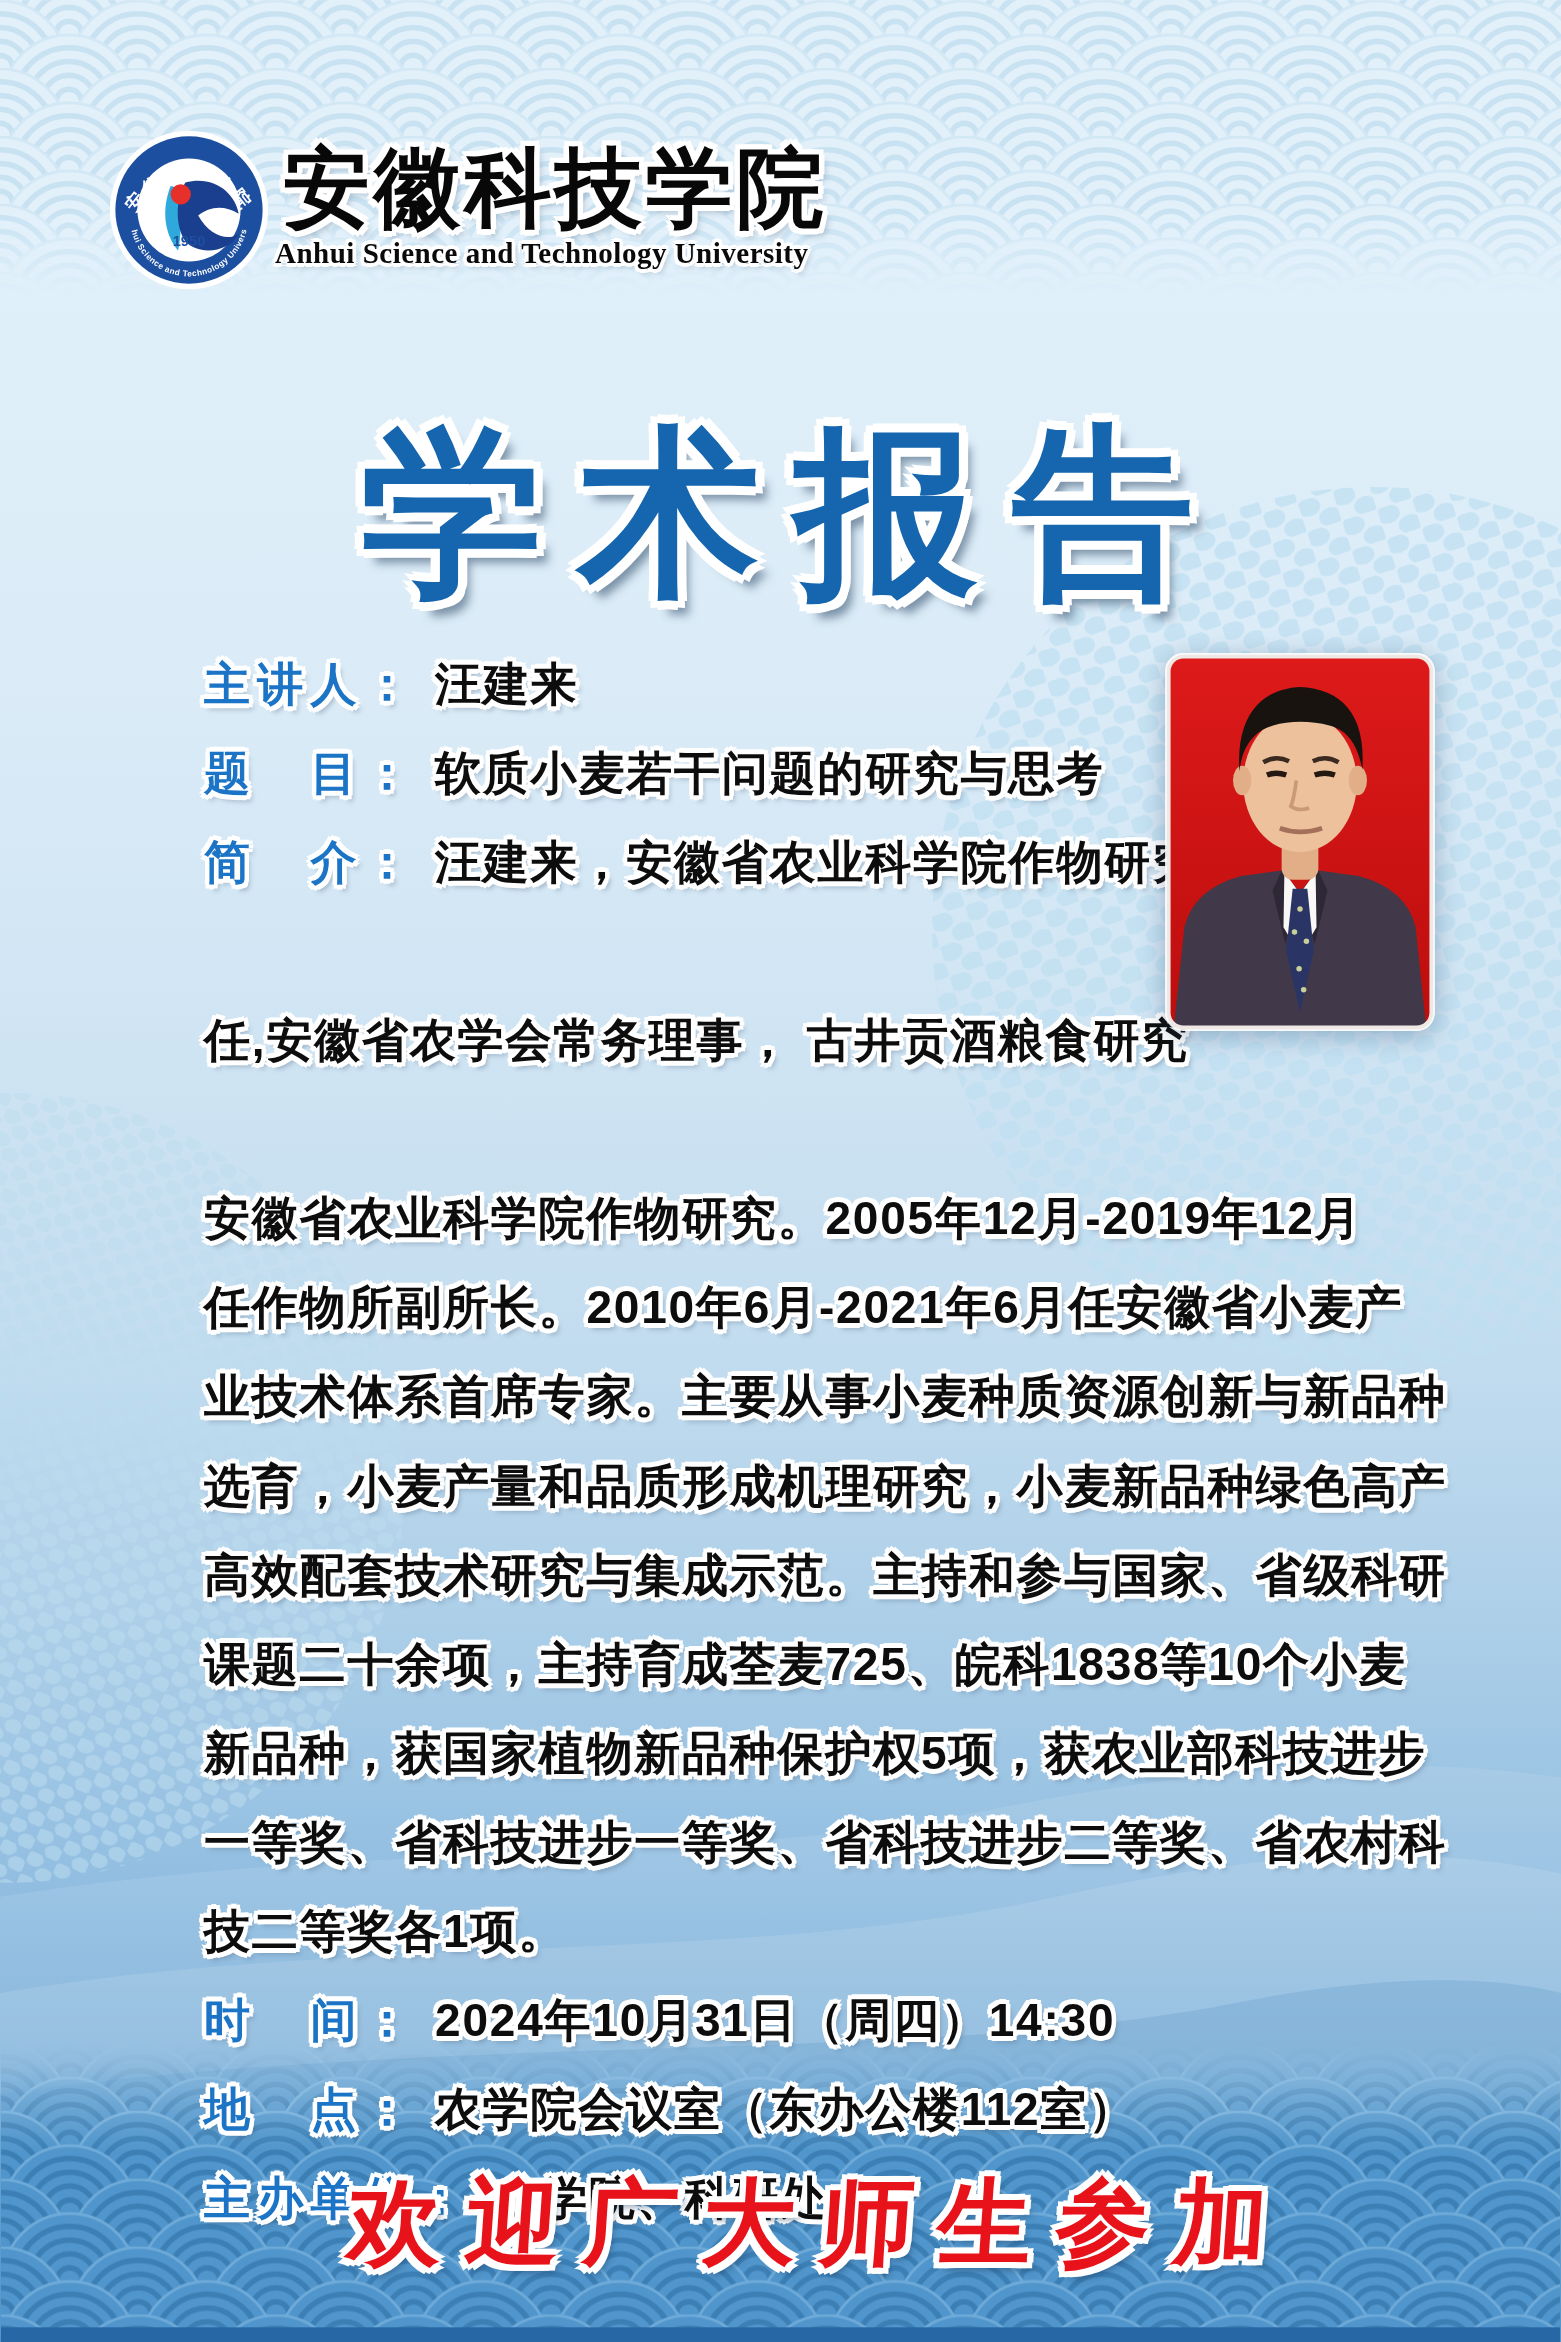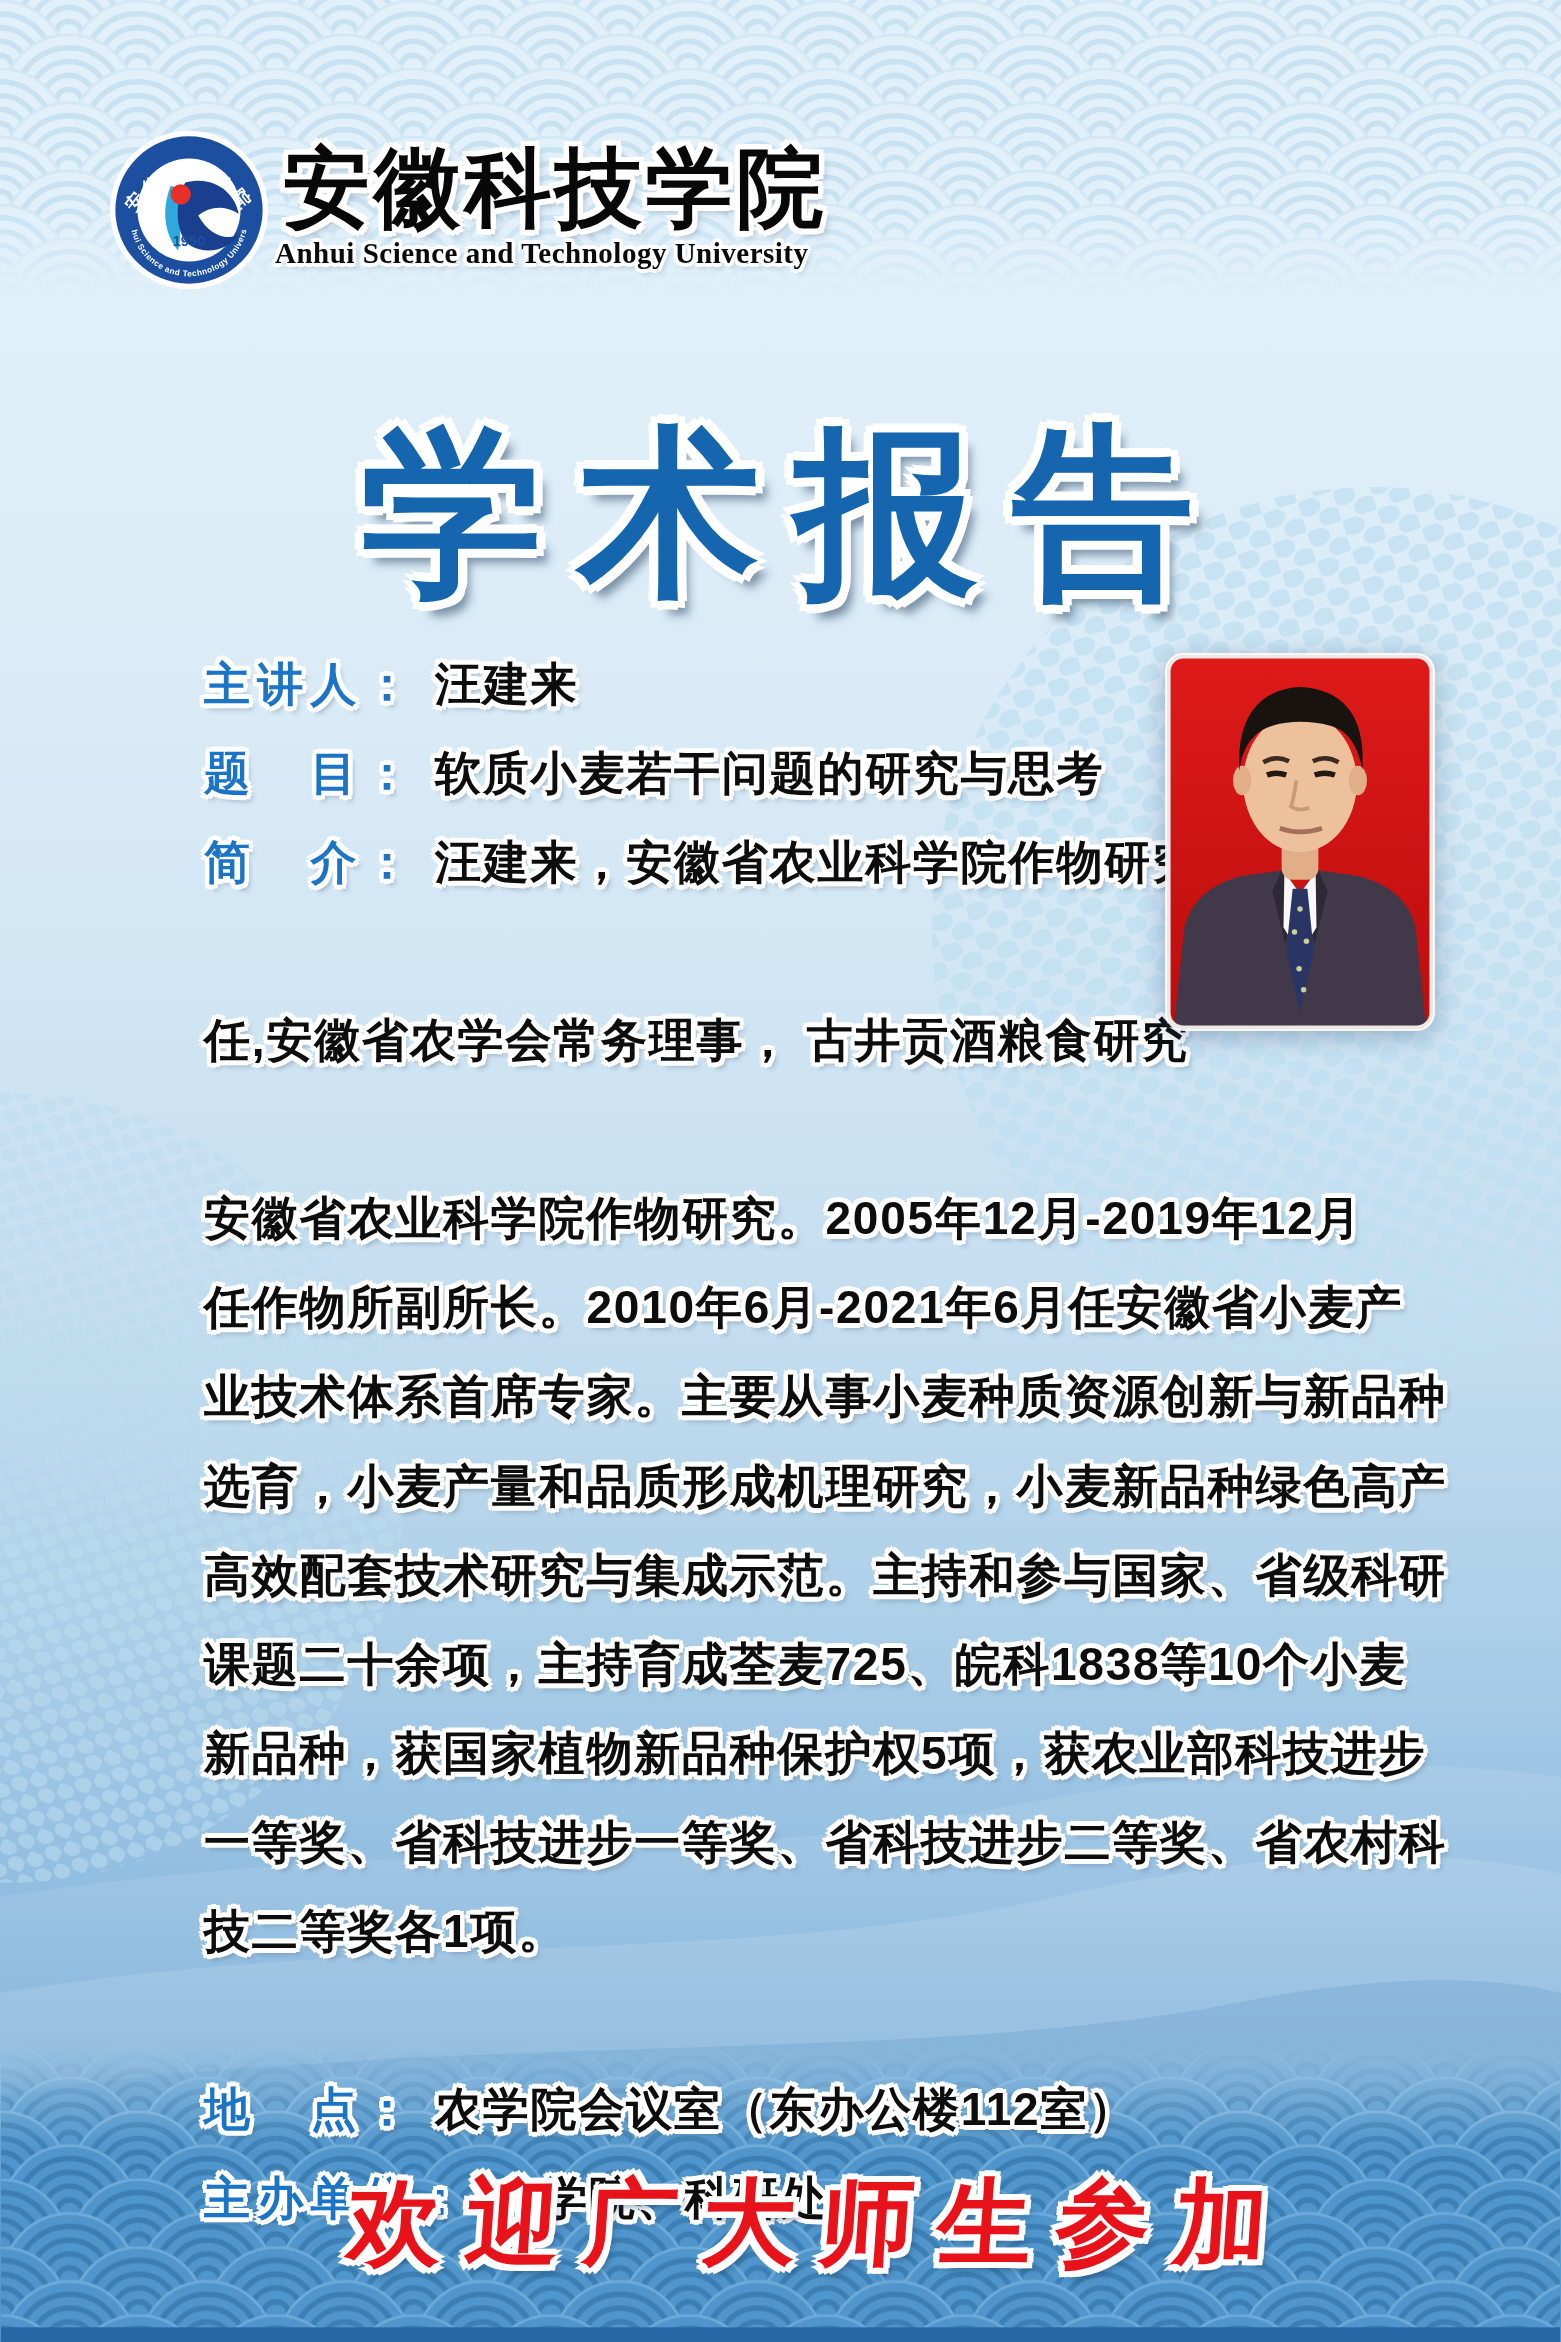--- a/index.html
+++ b/index.html
@@ -213,20 +213,23 @@
   <div class="row" style="top:1010px"><span class="bio-line">任,安徽省农学会常务理事， 古井贡酒粮食研究</span></div>
   <div class="row" style="top:1188px"><span class="bio-line">安徽省农业科学院作物研究。2005年12月-2019年12月</span></div>
   <div class="row" style="top:1277px"><span class="bio-line">任作物所副所长。2010年6月-2021年6月任安徽省小麦产</span></div>
   <div class="row" style="top:1366px"><span class="bio-line">业技术体系首席专家。主要从事小麦种质资源创新与新品种</span></div>
   <div class="row" style="top:1456px"><span class="bio-line">选育，小麦产量和品质形成机理研究，小麦新品种绿色高产</span></div>
   <div class="row" style="top:1545px"><span class="bio-line">高效配套技术研究与集成示范。主持和参与国家、省级科研</span></div>
   <div class="row" style="top:1634px"><span class="bio-line">课题二十余项，主持育成荃麦725、皖科1838等10个小麦</span></div>
   <div class="row" style="top:1723px"><span class="bio-line">新品种，获国家植物新品种保护权5项，获农业部科技进步</span></div>
   <div class="row" style="top:1812px"><span class="bio-line">一等奖、省科技进步一等奖、省科技进步二等奖、省农村科</span></div>
   <div class="row" style="top:1901px"><span class="bio-line">技二等奖各1项。</span></div>
+  <div class="row" style="top:1990px">
+    <span class="lb w4">时　间：</span><span class="val">2024年10月31日（周四）14:30</span>
+  </div>
   <div class="row" style="top:2079px">
     <span class="lb w4">地　点：</span><span class="val">农学院会议室（东办公楼112室）</span>
   </div>
   <div class="row" style="top:2168px">
     <span class="lb lb5">主办单位：</span><span class="val">农学院、科研处</span>
   </div>
 
   <svg class="abs photo" xmlns="http://www.w3.org/2000/svg" width="272" height="380" viewBox="0 0 296 414">
     <defs>
       <linearGradient id="redbg" x1="0" y1="0" x2="0" y2="1">

